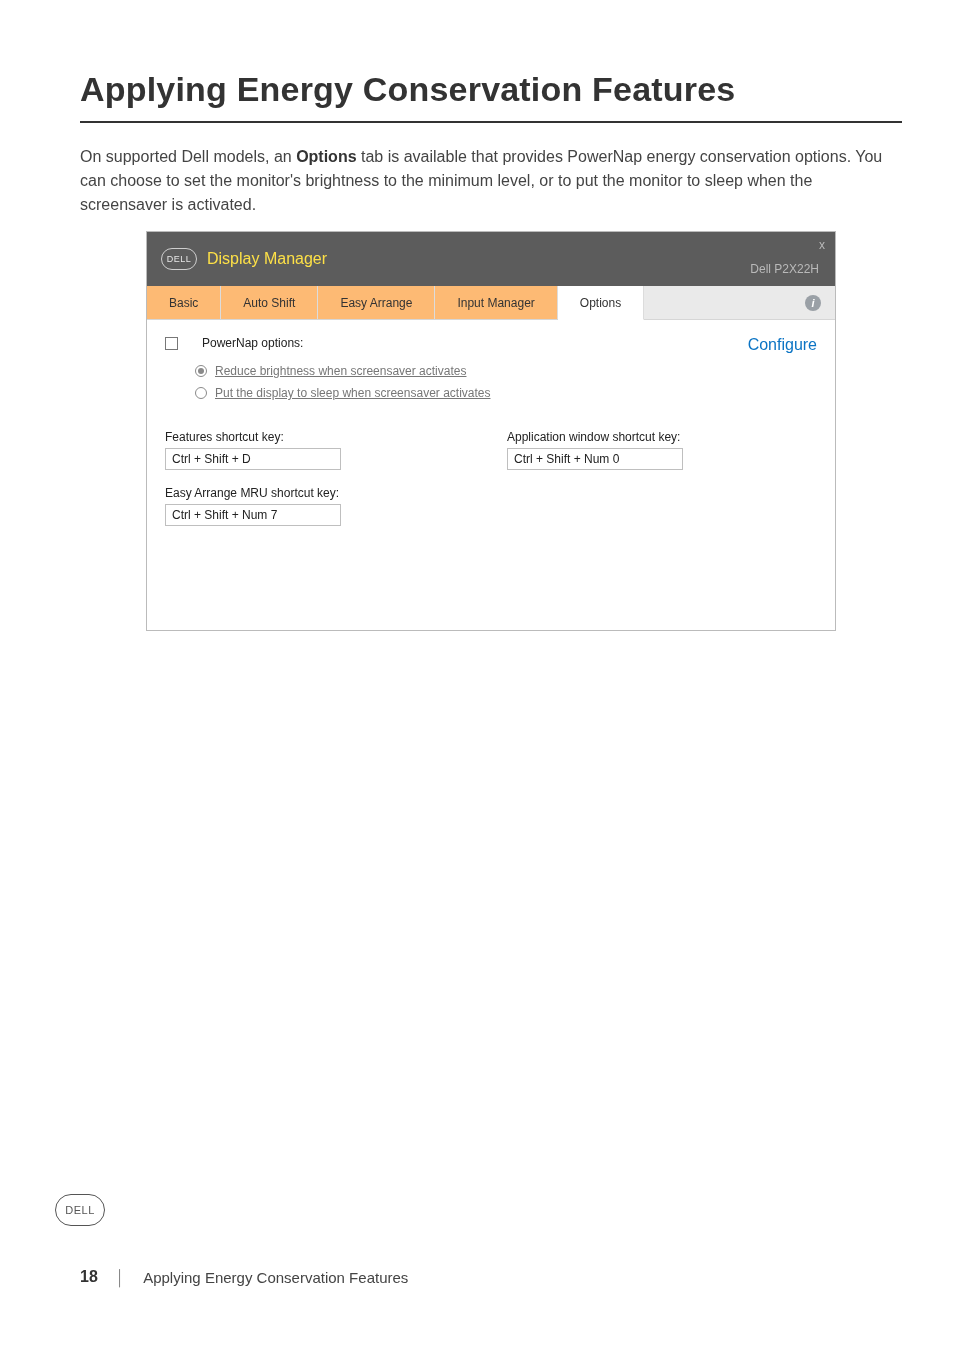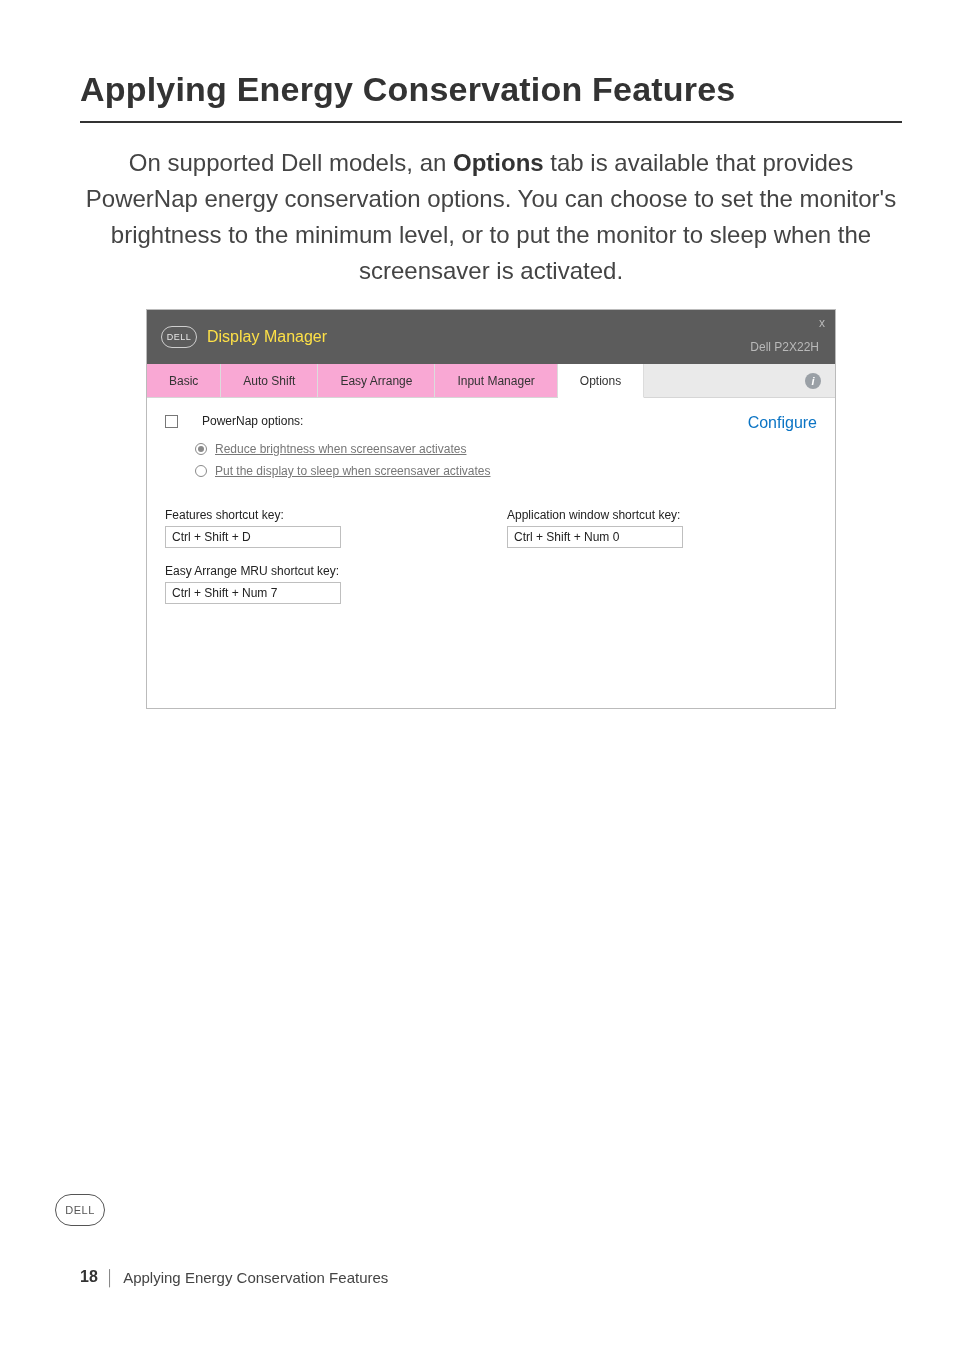--- a/index.html
+++ b/index.html
@@ -16,26 +16,25 @@
     color: #333;
     margin-bottom: 12px;
     letter-spacing: 0.2px;
   }
   .title-rule {
     border: none;
     border-top: 2px solid #333;
     margin-bottom: 22px;
   }
   .body-text {
-    font-size: 24px;
+    font-size: 16px;
     line-height: 1.5;
     color: #444;
-    margin-bottom: 20px;
+    margin-bottom: 14px;
     font-weight: 400;
-    text-align: center;
   }
   .body-text .bold { font-weight: 700; color: #333; }
 
   
   .shot-wrap {
     display: flex;
     justify-content: center;
   }
   .ddm-window {
     width: 690px;
@@ -92,21 +91,21 @@
     border-bottom: 1px solid #d6d6d6;
   }
   .ddm-tab {
     flex: 0 0 auto;
     padding: 0 22px;
     font-size: 12px;
     color: #333;
     display: flex;
     align-items: center;
     border-right: 1px solid #dcdcdc;
-    background: #f9a8d4;
+    background: #fdba74;
   }
   .ddm-tab.sel {
     background: #fff;
     border-bottom: 1px solid #fff;
     margin-bottom: -1px;
     font-weight: 400;
   }
   .ddm-tab:first-child { border-left: none; }
   .ddm-tab-spacer { flex: 1 1 auto; background: #eaeaea; }
   .ddm-info {
@@ -184,21 +183,21 @@
     font-size: 11px;
     letter-spacing: 0.5px;
     color: #555;
   }
   .footer-line {
     position: absolute;
     left: 80px;
     bottom: 68px;
     display: flex;
     align-items: center;
-    gap: 8px;
+    gap: 18px;
     font-size: 15px;
     color: #444;
   }
   .footer-line .pg { font-weight: 700; color: #333; font-size: 16px; }
   .footer-line .pipe { color: #888; }
 </style>
 </head>
 <body>
 
 <div class="page">

